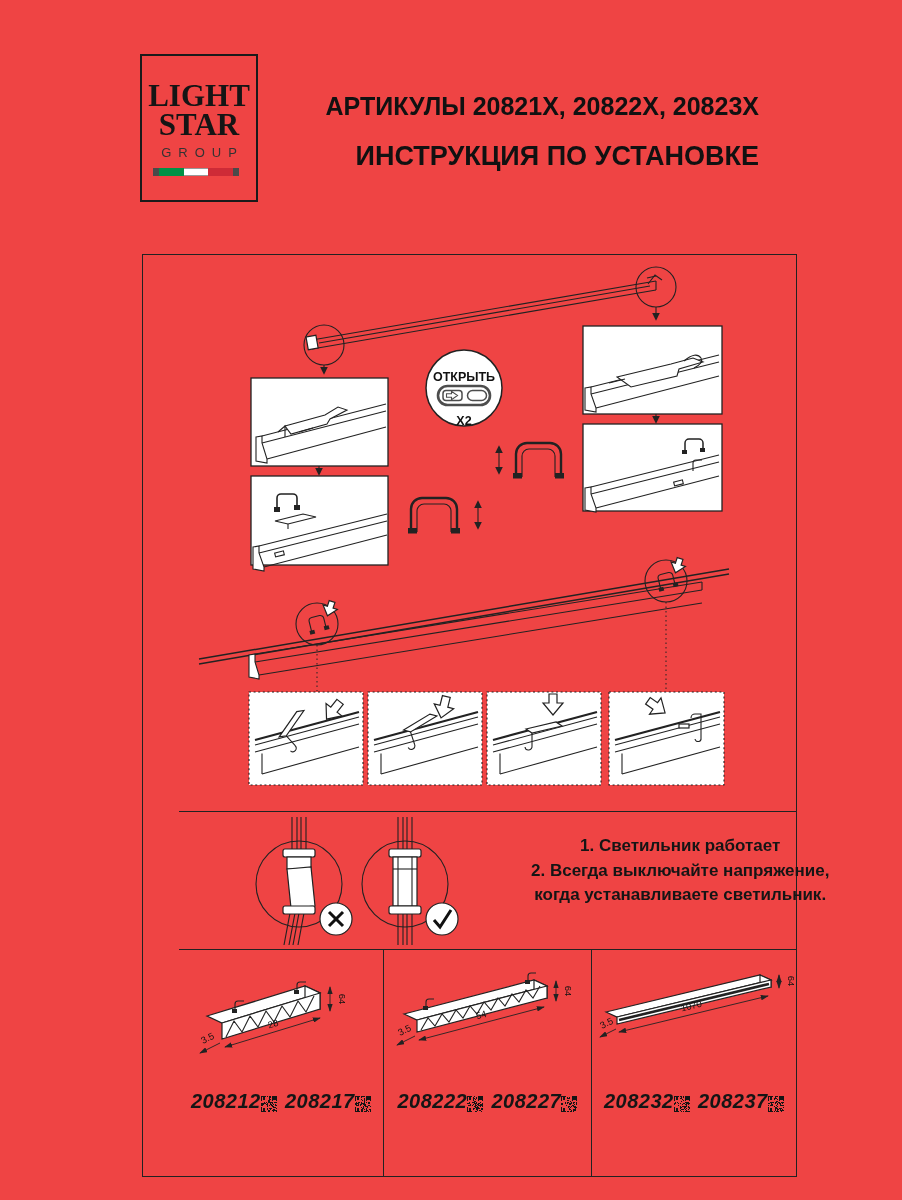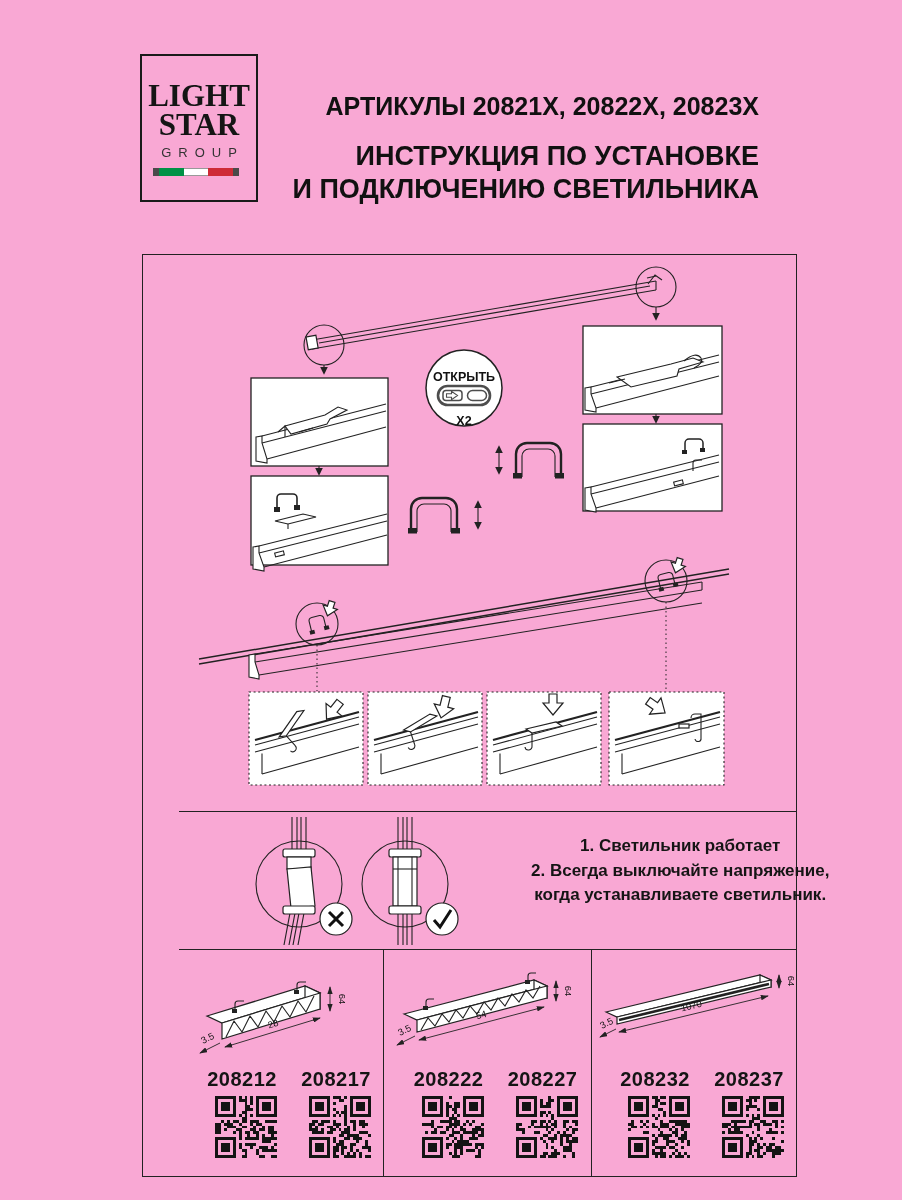--- a/index.html
+++ b/index.html
@@ -1,16 +1,16 @@
 <!DOCTYPE html>
 <html><head>
 <meta charset="utf-8">
 <style>
   html,body{margin:0;padding:0;background:#fff;}
-  .page{position:relative;width:902px;height:1200px;background:#f9a8d4;overflow:hidden;
+  .page{position:relative;width:902px;height:1200px;background:#ef4444;overflow:hidden;
         font-family:"Liberation Sans",sans-serif;color:#111;}
   .abs{position:absolute;}
 
   
   .logo-box{left:140px;top:54px;width:114px;height:144px;border:2.5px solid #1a1a1a;
             display:flex;flex-direction:column;align-items:center;justify-content:center;}
   .logo-word{font-family:"Liberation Serif",serif;font-weight:700;font-size:31px;
              line-height:29px;letter-spacing:0px;color:#151515;}
   .logo-group{font-size:13px;letter-spacing:7px;margin:6px 0 8px 7px;color:#333;font-weight:400;}
   .flag{display:flex;height:8px;width:92px;}
@@ -33,21 +33,21 @@
   .sec1{height:556px;}
   .sec2{height:137px;border-top:1.5px solid #222;text-align:center;}
   .sec3{height:226px;border-top:1.5px solid #222;display:flex;}
 
   .panel{position:relative;height:100%;display:flex;flex-direction:column;align-items:center;}
   .panel1{width:205px;border-right:1.5px solid #222;box-sizing:border-box;}
   .panel2{width:208px;border-right:1.5px solid #222;box-sizing:border-box;}
   .panel3{flex:1;}
   .sketch{margin-top:6px;}
   .articles-row{display:flex;gap:8px;margin-top:0px;}
-  .article{width:86px;display:flex;flex-direction:column;align-items:flex-end;}
+  .article{width:86px;display:flex;flex-direction:row;align-items:center;font-style:italic;}
   .article-num{font-size:20px;font-weight:700;letter-spacing:0.5px;color:#151515;}
   .qr{width:62px;height:62px;margin-top:5px;}
 
   .notes{left:352px;top:22px;font-size:17px;font-weight:600;line-height:24.5px;white-space:nowrap;color:#151515;}
 
   
   .ln{stroke:#222;fill:none;stroke-width:1.1px;}
   .wh{fill:#fff;stroke:#222;stroke-width:1.2px;}
   .bx{fill:#fff;stroke:#222;stroke-width:1.3px;}
   .dash{fill:#fff;stroke:#222;stroke-width:1.1px;stroke-dasharray:2 2.6;}
@@ -69,21 +69,20 @@
       <span class="f-edge"></span>
         <span class="f-green"></span>
         <span class="f-white"></span>
         <span class="f-red"></span>
         <span class="f-edge"></span>
     </div>
   </div>
 
   <div class="abs hdr-line hdr-articles">АРТИКУЛЫ 20821X, 20822X, 20823X</div>
   <div class="abs hdr-line hdr-inst1">ИНСТРУКЦИЯ ПО УСТАНОВКЕ</div>
-  <div class="abs hdr-line hdr-inst2">И ПОДКЛЮЧЕНИЮ СВЕТИЛЬНИКА</div>
 
   <div class="abs doc-frame">
 
     <div class="sec sec1">
       <svg class="abs" style="left:0;top:0" width="617" height="556" viewBox="0 0 617 556">
         <defs>
           <marker id="a1" markerWidth="7" markerHeight="7" refX="5.5" refY="3.5" orient="auto">
             <path d="M0,0L7,3.5L0,7Z" fill="#222"></path>
             </marker>
           <marker id="a1s" markerWidth="7" markerHeight="7" refX="5.5" refY="3.5" orient="auto-start-reverse">

